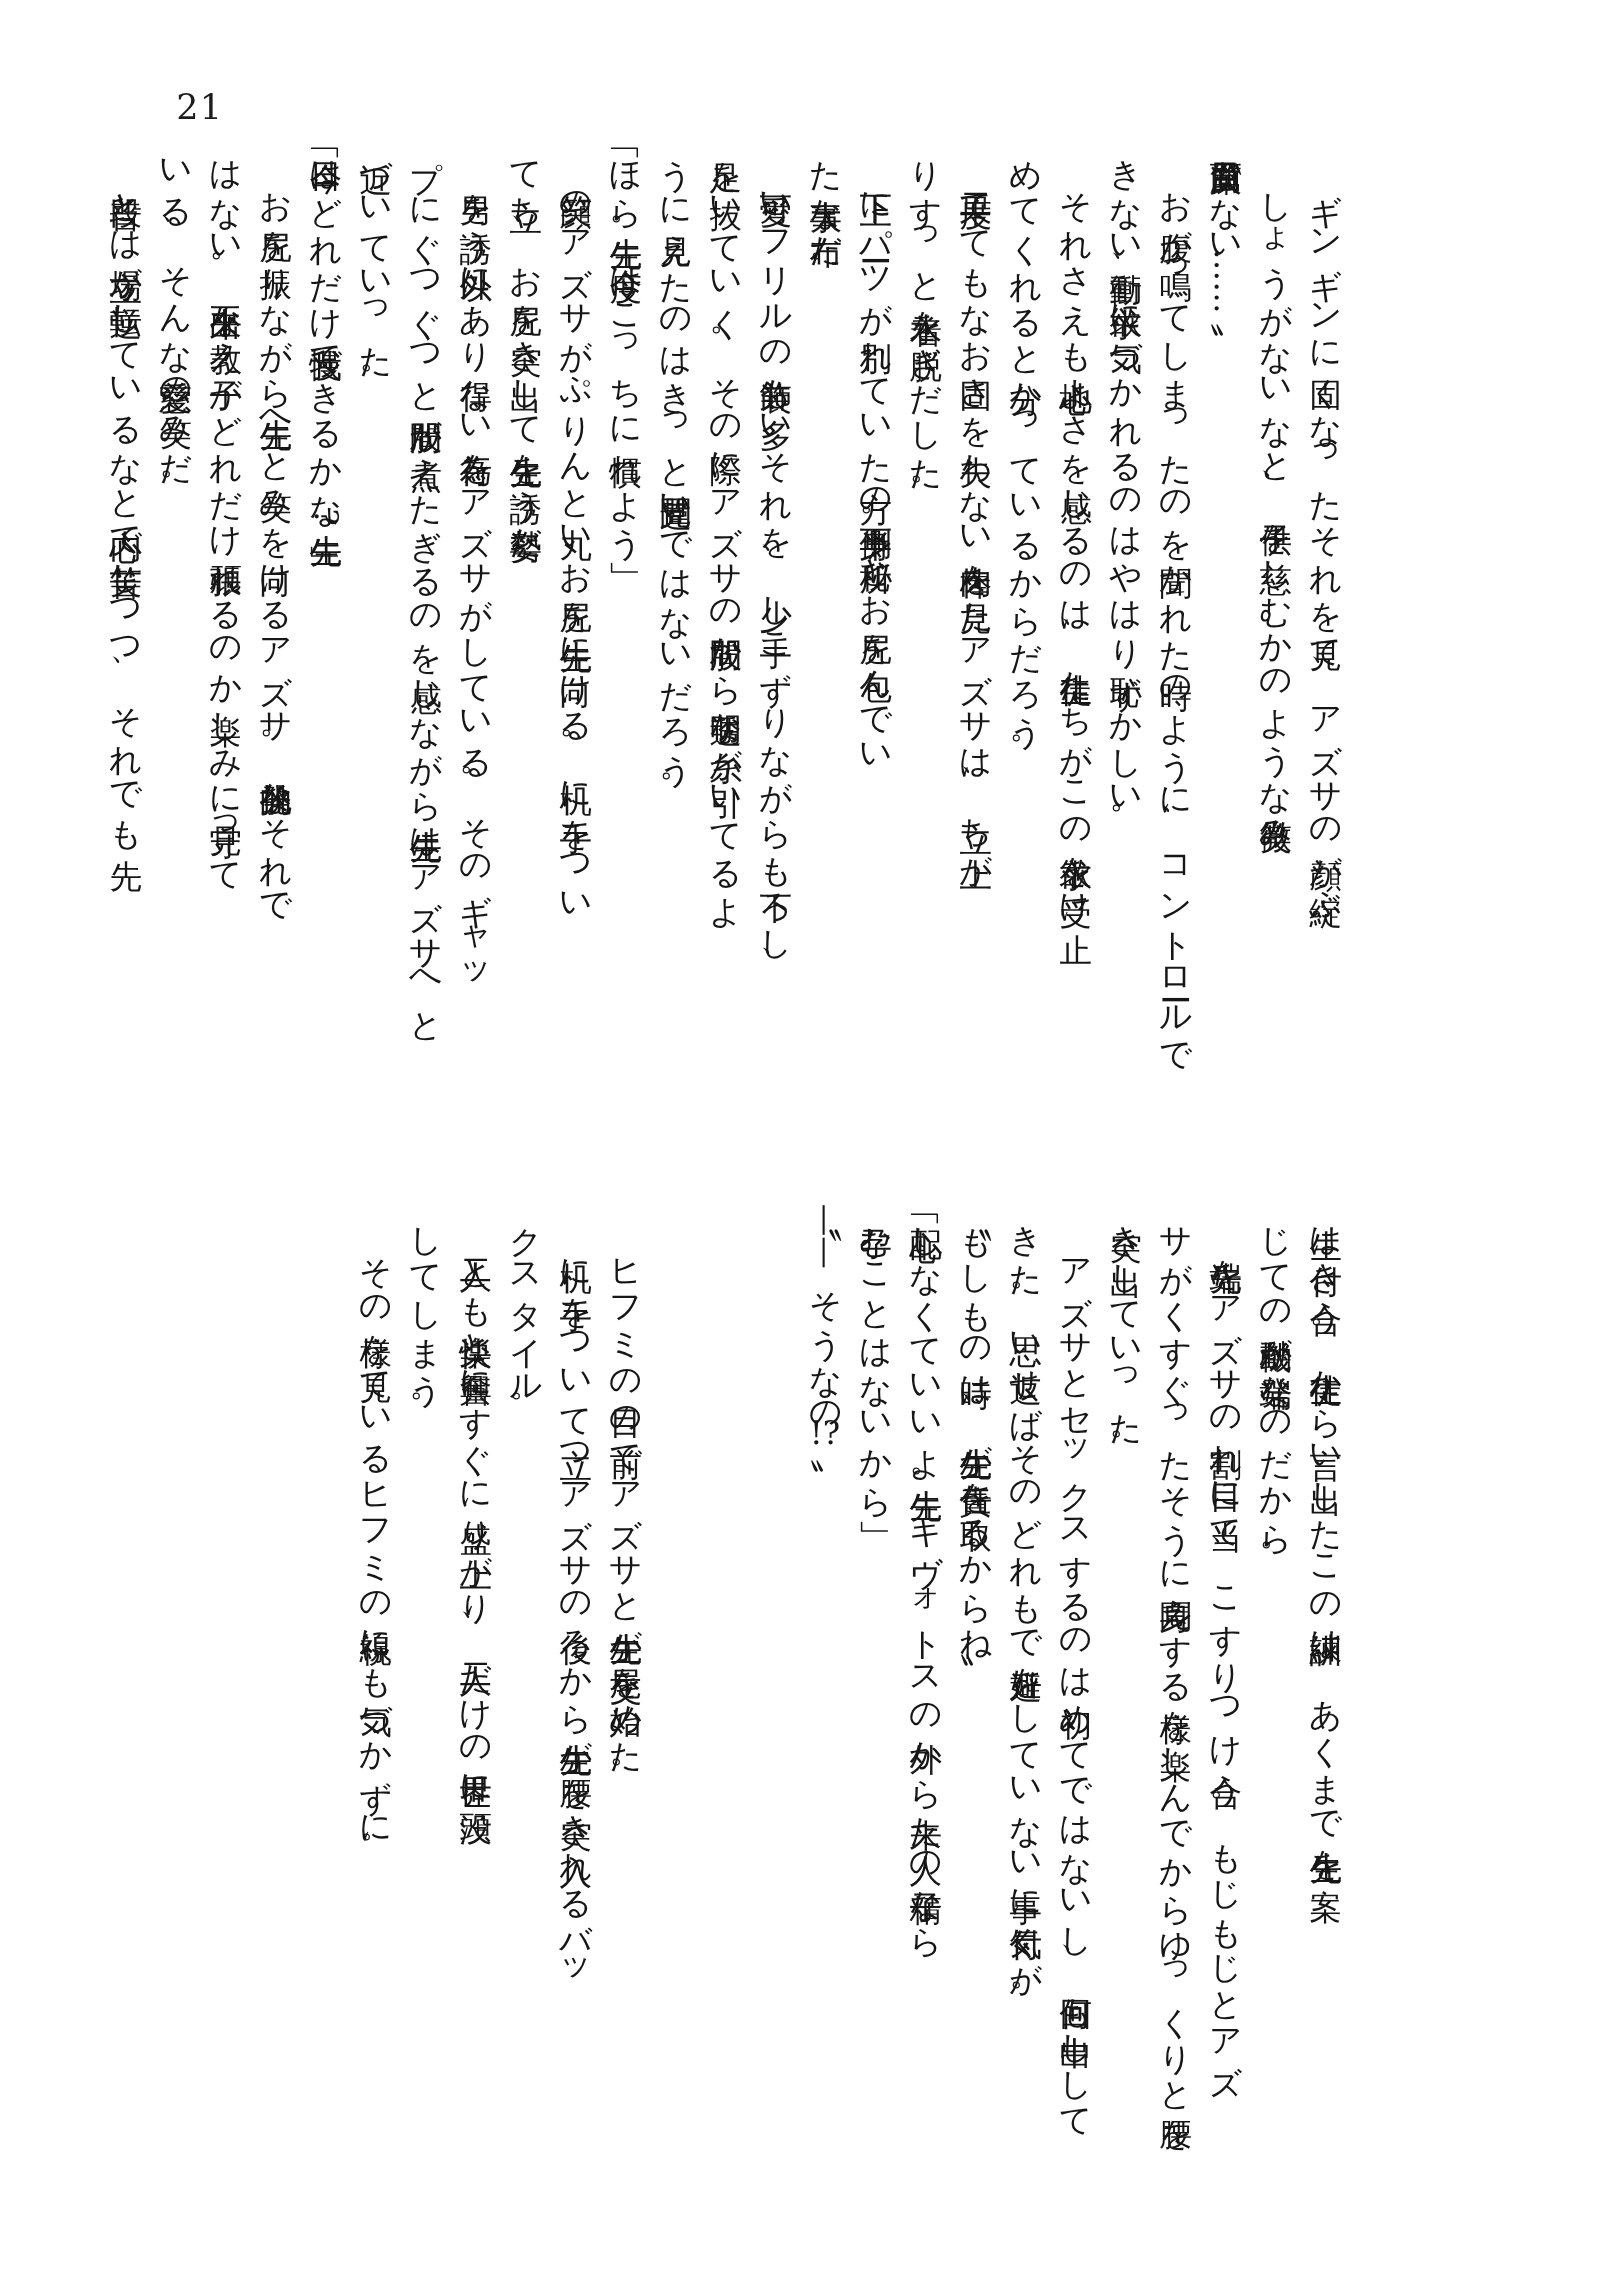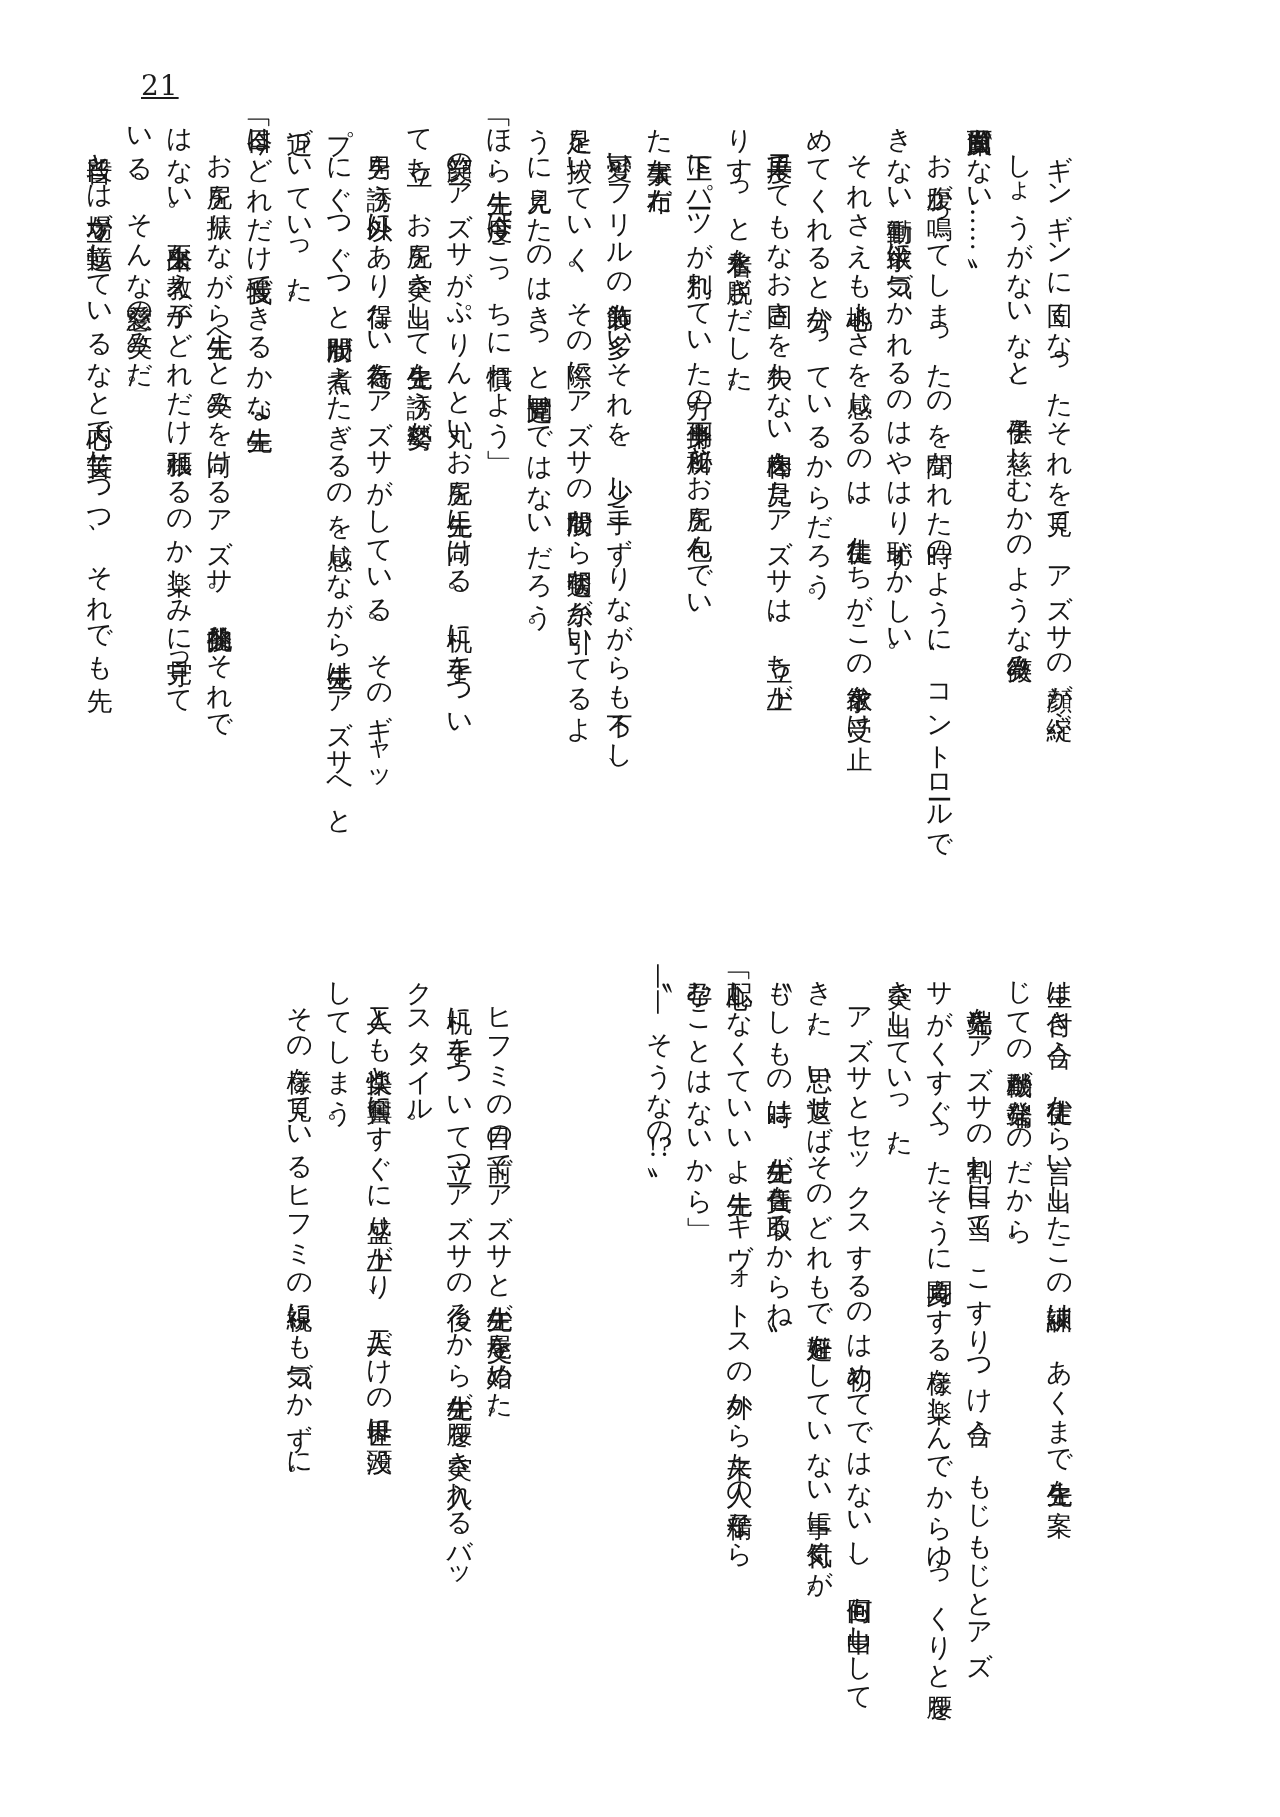--- a/index.html
+++ b/index.html
@@ -13,21 +13,20 @@
   .page {
     position: absolute; inset: 0;
     background: #ffffff;
   }
   .page-number {
     position: absolute;
     left: 141px; top: 69px;
     font-size: 28px;
     letter-spacing: 1px;
     color: #1c1c1c;
-    text-decoration: underline;
   }
   .vblock {
     position: absolute;
     right: 200px;
     writing-mode: vertical-rl;
     text-orientation: mixed;
     font-size: 26px;
     line-height: 40px;
     color: #161616;
     overflow: visible;

